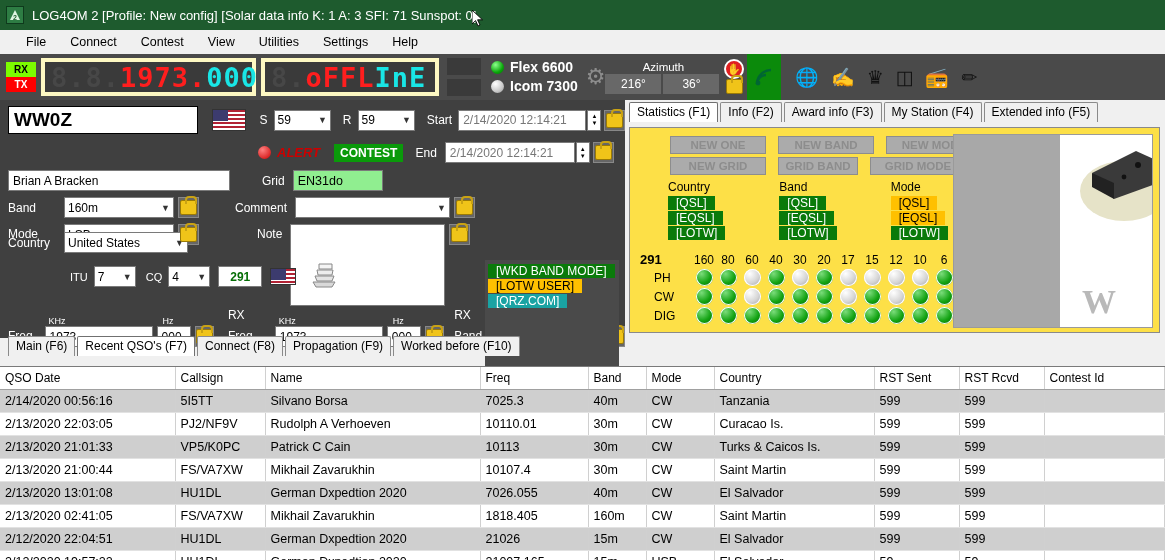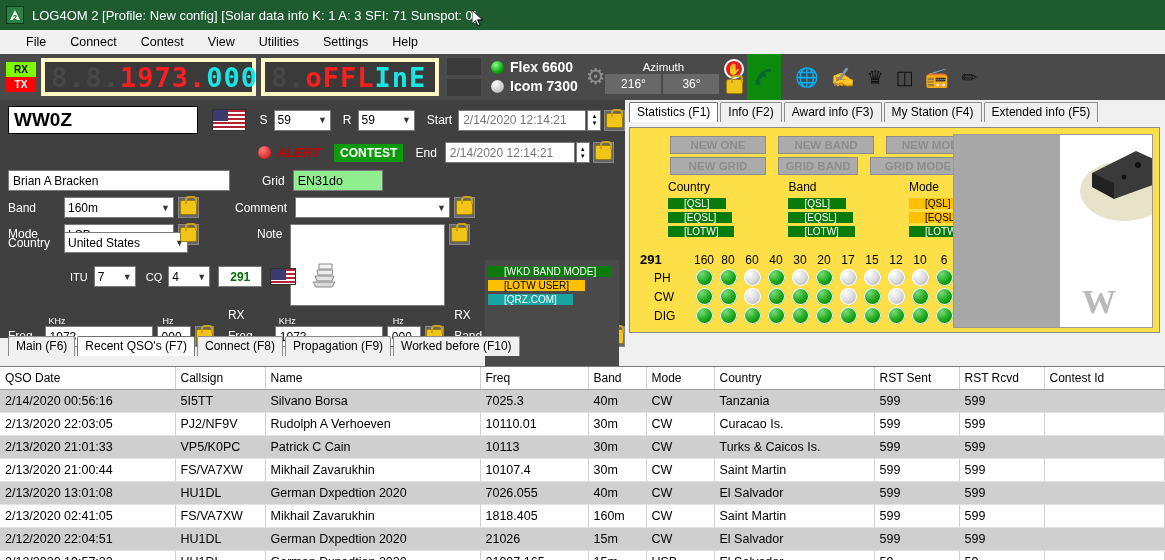--- a/index.html
+++ b/index.html
@@ -98,21 +98,21 @@
   .txt{ background:#fff; border:1px solid #7a7a7a; height:21px; font-size:12px;
      padding:1px 4px; display:flex; align-items:center; }
   .lockbtn{ width:21px; height:21px; background:#666; border:1px solid #888;
      display:flex; align-items:center; justify-content:center; }
   .alert{ color:#cc0000; font-style:italic; font-weight:bold; font-size:13px; }
   .contest{ background:#0a9a0a; color:#fff; font-weight:bold; font-size:12px;
      padding:2px 6px; }
   .grid{ background:#90ee90; border:1px solid #7a7a7a; height:21px; font-size:12.5px;
      padding:1px 4px; display:flex; align-items:center; }
   .tagbox{ background:#4a4a4a; position:absolute; }
-  .tag{ font-size:10px; display:inline-block; padding:0 16px; margin-bottom:1px; }
+  .tag{ font-size:12px; display:inline-block; padding:0 8px; margin-bottom:1px; }
   .tag.green{ background:#0a7a0a; color:#fff; }
   .tag.gold{ background:#ffc000; color:#000; }
   .tag.teal{ background:#1aa3a3; color:#fff; }
   .tiny{ font-size:9px; color:#fff; }
 
   
   .tabstrip{ display:flex; align-items:flex-end; height:22px; }
   .tab{ border:1px solid #8a8a8a; border-bottom:none; background:#f0f0f0;
      padding:2px 7px 3px; font-size:12px; margin-right:2px; line-height:14px;
      border-radius:2px 2px 0 0; }

